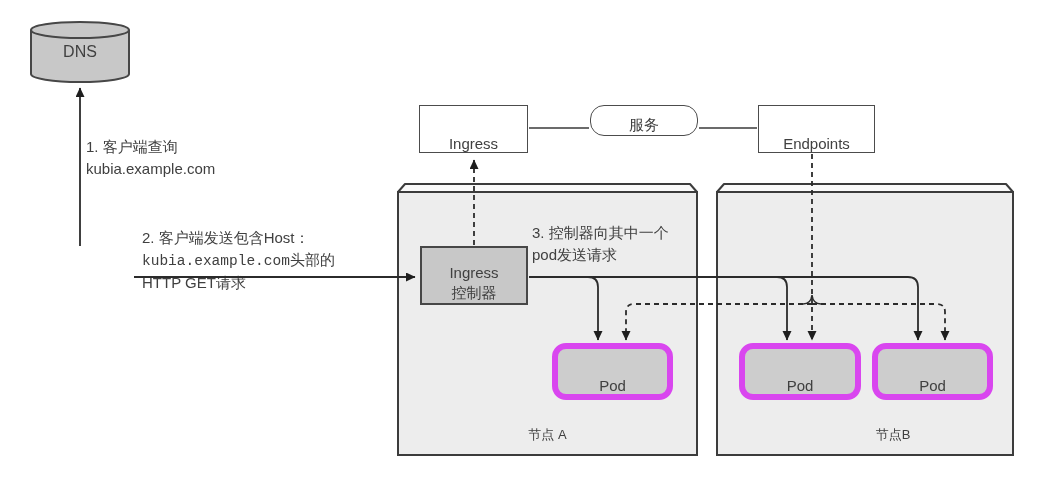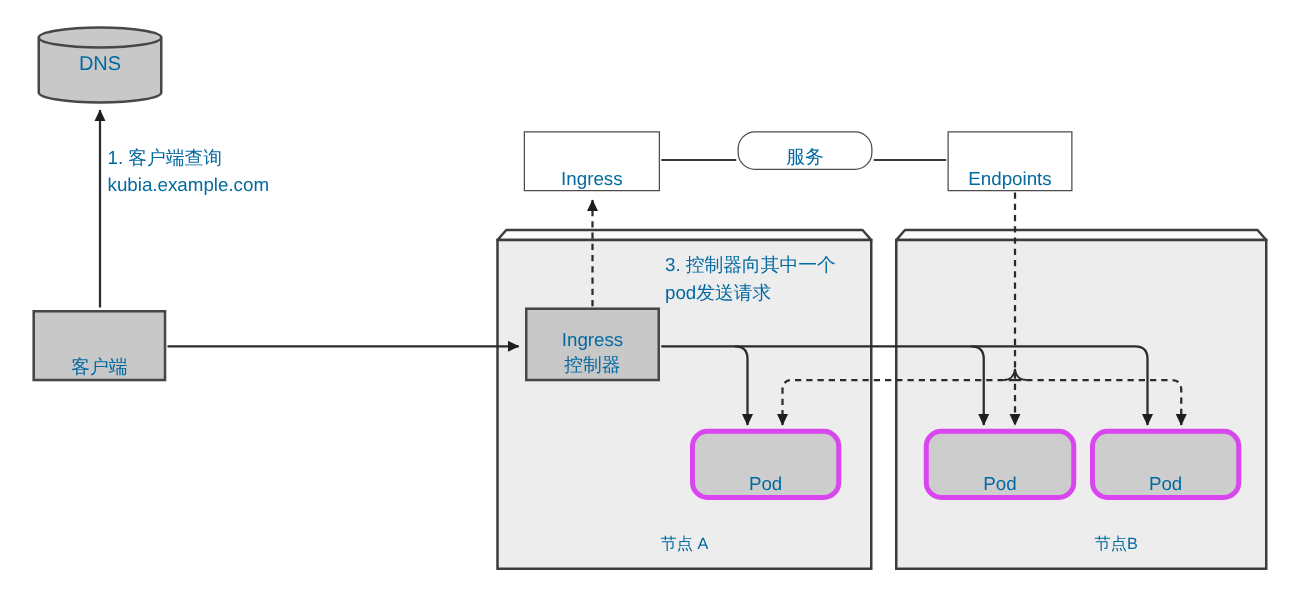--- a/index.html
+++ b/index.html
@@ -1,32 +1,32 @@
 <!DOCTYPE html>
 <html><head>
 <meta charset="utf-8">
 <style>
   html,body { margin:0; padding:0; background:#ffffff; }
   .stage {
     position:relative; width:1037px; height:478px; background:#ffffff;
-    font-family:"Liberation Sans", sans-serif; color:#0369a1; overflow:hidden;
+    font-family:"Liberation Sans", sans-serif; color:#404040; overflow:hidden;
   }
   .layer { position:absolute; left:0; top:0; width:1037px; height:478px; }
   svg.layer { pointer-events:none; }
   .abs { position:absolute; box-sizing:border-box; }
   .box {
     position:absolute; box-sizing:border-box;
     display:flex; align-items:flex-end; justify-content:center;
     text-align:center; font-size:15px;
   }
   .graybox { background:#c8c8c8; border:2px solid #474747; }
   .whitebox { background:#ffffff; border:1.5px solid #4c4c4c; }
-  .pod { background:#cdcdcd; border:4px solid #d946ef; border-radius:14px; }
+  .pod { background:#cdcdcd; border:6px solid #d946ef; border-radius:14px; }
   .nodelabel { position:absolute; text-align:center; font-size:13px; }
-  .note { position:absolute; font-size:15px; line-height:22px; white-space:nowrap; }
+  .note { position:absolute; font-size:15px; line-height:22px; white-space:nowrap;margin-top:20px; }
   .mono { font-family:"Liberation Mono", monospace; font-size:14.5px; }
   .two-line { line-height:20px; }
 </style>
 </head>
 <body>
 
 <div class="stage">
 
   <svg class="layer" viewBox="0 0 1037 478">
 
@@ -41,33 +41,30 @@
     </g>
 
     <g>
       <path d="M 31 30 L 31 74 A 49 8 0 0 0 129 74 L 129 30" fill="#c8c8c8" stroke="#474747" stroke-width="2"></path>
       <ellipse cx="80" cy="30" rx="49" ry="8" fill="#c8c8c8" stroke="#474747" stroke-width="2"></ellipse>
     </g>
   </svg>
 
   <div class="abs" style="left:30px; top:43px; width:100px; height:22px; text-align:center; font-size:16px;">DNS</div>
 
-  <div class="box graybox" style="left:26px; top:248px; width:107px; height:57px;">
-    <span>客户端</span>
-  </div>
 
   <div class="box whitebox" style="left:419px; top:105px; width:109px; height:48px;">
     <span>Ingress</span>
   </div>
 
   <div class="box whitebox" style="left:590px; top:105px; width:108px; height:31px;border-radius:14px;">
     <span>服务</span>
   </div>
 
-  <div class="box whitebox" style="left:758px; top:105px; width:100px; height:48px;">
+  <div class="box whitebox" style="left:758px; top:105px; width:117px; height:48px;">
     <span>Endpoints</span>
   </div>
 
   <div class="box graybox two-line" style="left:420px; top:246px; width:108px; height:59px;">
     <span>
       <span>Ingress</span><br>
       <span>控制器</span>
     </span>
   </div>
 
@@ -85,20 +82,25 @@
 
   <div class="nodelabel" style="left:398px; top:426px; width:299px;">节点 A</div>
 
   <div class="nodelabel" style="left:717px; top:426px; width:296px;padding-left:28px;">节点B</div>
 
   <div class="note" style="left:86px; top:116px;">
     <span>1. 客户端查询</span><br>
     <span>kubia.example.com</span>
   </div>
 
+  <div class="note" style="left:142px; top:207px;">
+    <span>2. 客户端发送包含Host：</span><br>
+    <span class="mono">kubia.example.com</span><span>头部的</span><br>
+    <span>HTTP GET请求</span>
+  </div>
 
   <div class="note" style="left:532px; top:202px;">
     <span>3. 控制器向其中一个</span><br>
     <span>pod发送请求</span>
   </div>
 
   <svg class="layer" viewBox="0 0 1037 478">
     <defs>
       <marker id="arrow" markerUnits="userSpaceOnUse" markerWidth="12" markerHeight="12" refX="9" refY="4.5" orient="auto">
         <path d="M0,0 L9.5,4.5 L0,9 Z" fill="#1e1e1e"></path>

